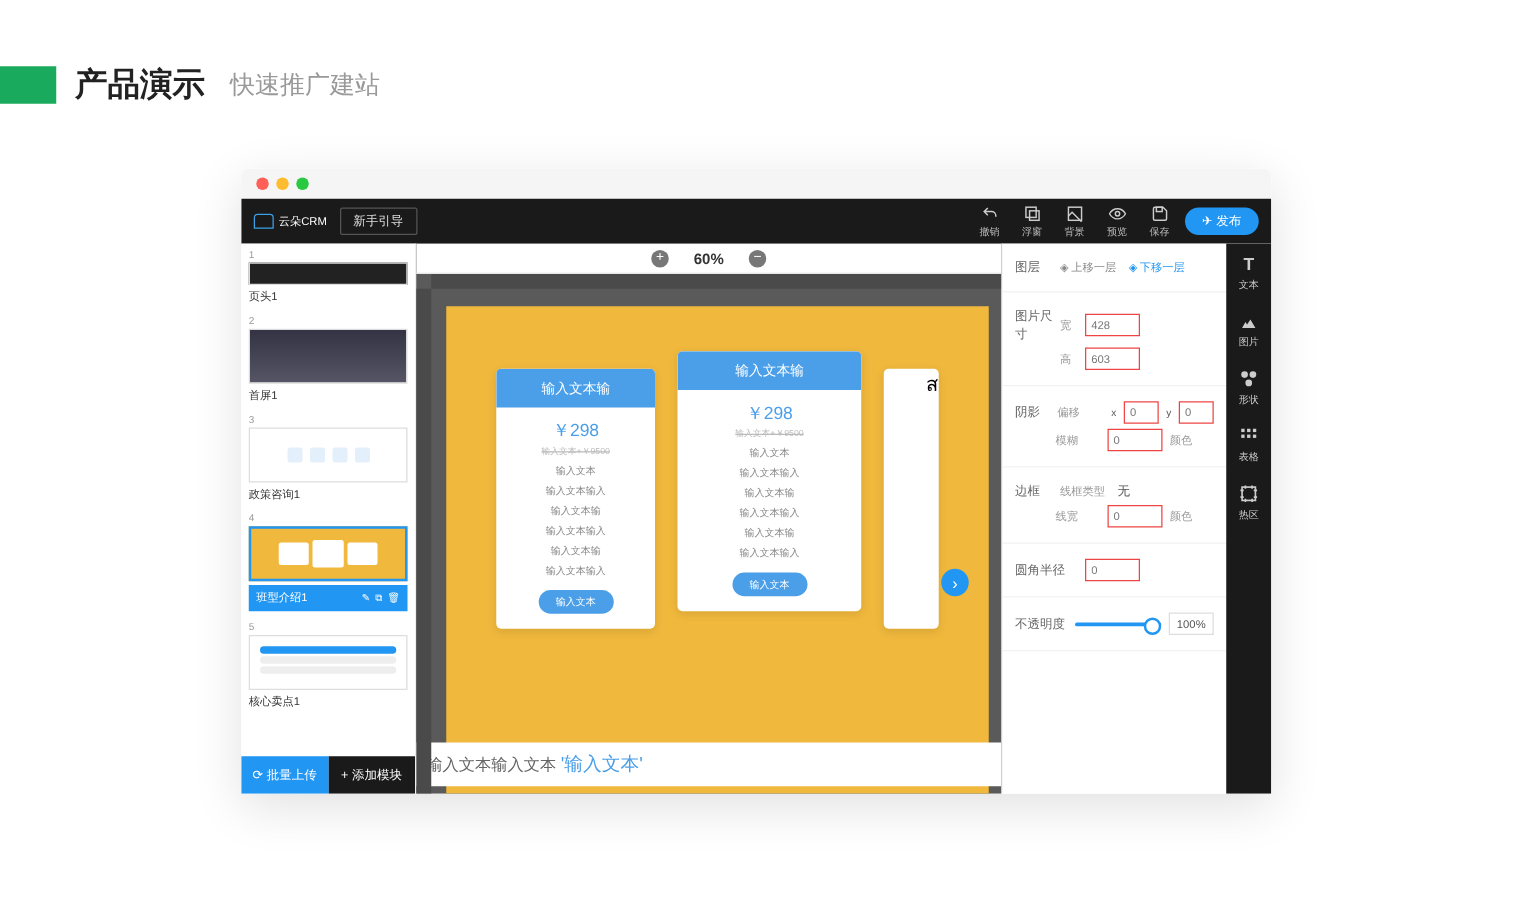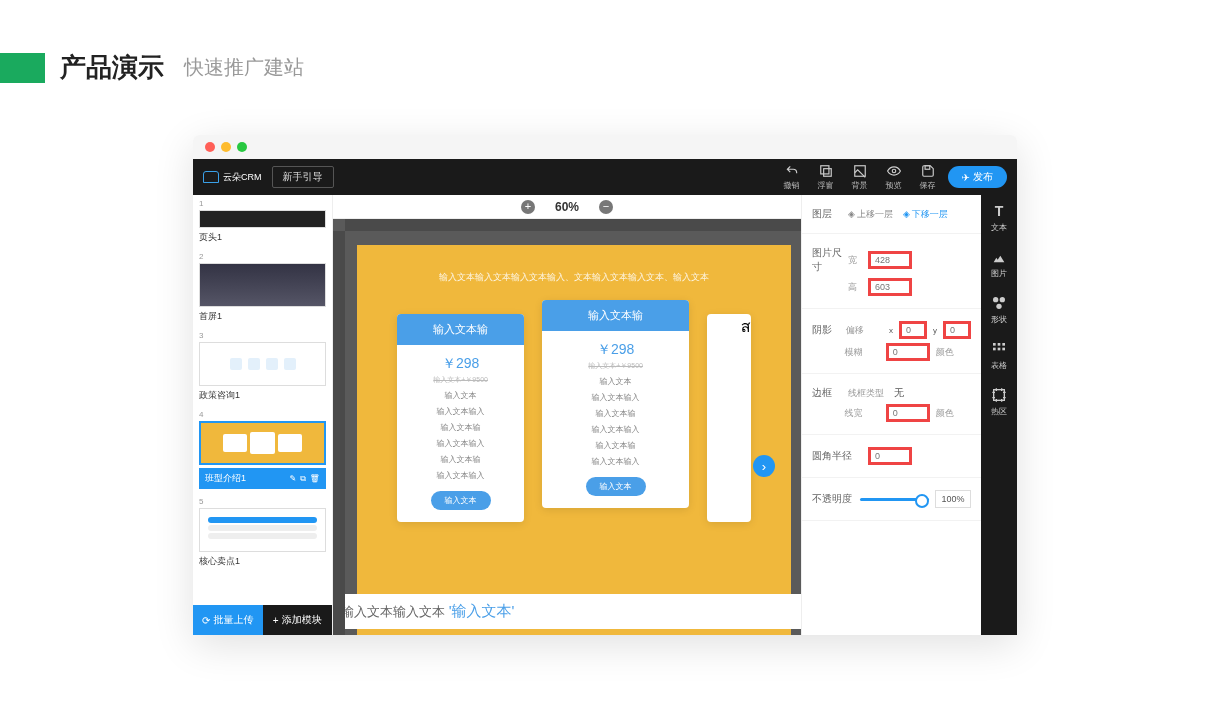--- a/index.html
+++ b/index.html
@@ -77,21 +77,21 @@
 
 
 .right-panel { width: 180px; background: #fff; border-left:1px solid #eee; font-size:10px; color:#555; display:flex; flex-direction:column; }
 .rp-tabs { display:flex; height:28px; }
 .rp-tab { flex:1; display:flex; align-items:center; justify-content:center; font-size:11px; color:#666; }
 .rp-tab.active { background:#2196f3; color:#fff; }
 .rp-section { padding: 8px 10px; border-bottom:1px solid #f2f2f2; }
 .rp-row { display:flex; align-items:center; gap:6px; margin:4px 0; }
 .rp-label { width:30px; color:#666; }
 .rp-sublabel { width:40px; color:#999; font-size:9px; }
-.rp-input { width:44px; height:18px; border:3px solid #ef4444; font-size:9px; padding:0 4px; color:#777; }
+.rp-input { width:44px; height:18px; border:1px solid #ef4444; font-size:9px; padding:0 4px; color:#777; }
 .layer-btn { color:#888; font-size:9px; display:flex; align-items:center; gap:2px; }
 .layer-btn.active { color:#2196f3; }
 .opacity-row { display:flex; align-items:center; gap:6px; }
 .slider { flex:1; height:3px; background:#2196f3; position:relative; border-radius:2px; }
 .slider::after { content:''; position:absolute; right:0; top:-4px; width:10px; height:10px; background:#fff; border:2px solid #2196f3; border-radius:50%; }
 .opacity-val { width:36px; height:18px; border:1px solid #ddd; font-size:9px; text-align:center; display:flex; align-items:center; justify-content:center; }
 
 
 .tool-rail { width: 36px; background:#1a1a1a; display:flex; flex-direction:column; align-items:center; padding-top:8px; gap:16px; color:#ccc; font-size:8px; }
 .tool-item { display:flex; flex-direction:column; align-items:center; gap:3px; }
@@ -230,21 +230,20 @@
 
     <div class="canvas-area">
       <div class="zoom-bar">
         <div class="zoom-btn">+</div>
         <div class="zoom-val">60%</div>
         <div class="zoom-btn">−</div>
       </div>
       <div class="ruler-h"></div>
       <div class="ruler-v"></div>
       <div class="yellow-page">
-        <div class="yp-sub">输入文本输入文本输入文本输入、文本输入文本输入文本、输入文本</div>
         <div class="cards-row">
           <div class="price-card">
             <div class="pc-header">输入文本输</div>
             <div class="pc-price">￥298</div>
             <div class="pc-oldprice">输入文本+￥9500</div>
             <div class="pc-feat">输入文本</div>
             <div class="pc-feat">输入文本输入</div>
             <div class="pc-feat">输入文本输</div>
             <div class="pc-feat">输入文本输入</div>
             <div class="pc-feat">输入文本输</div>

